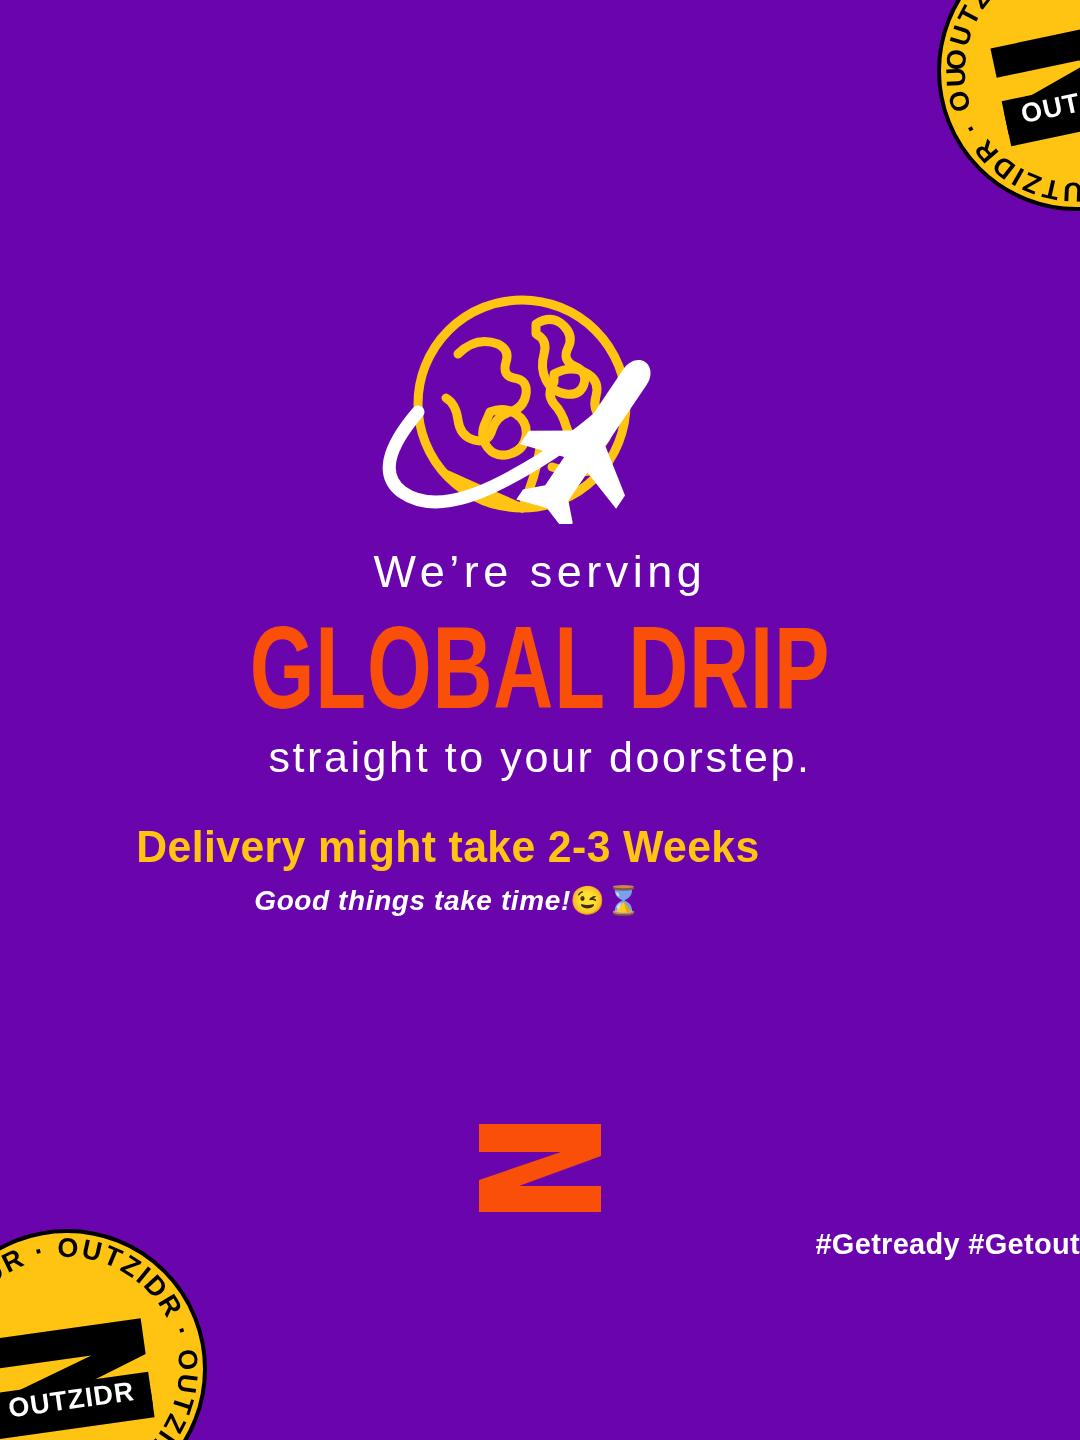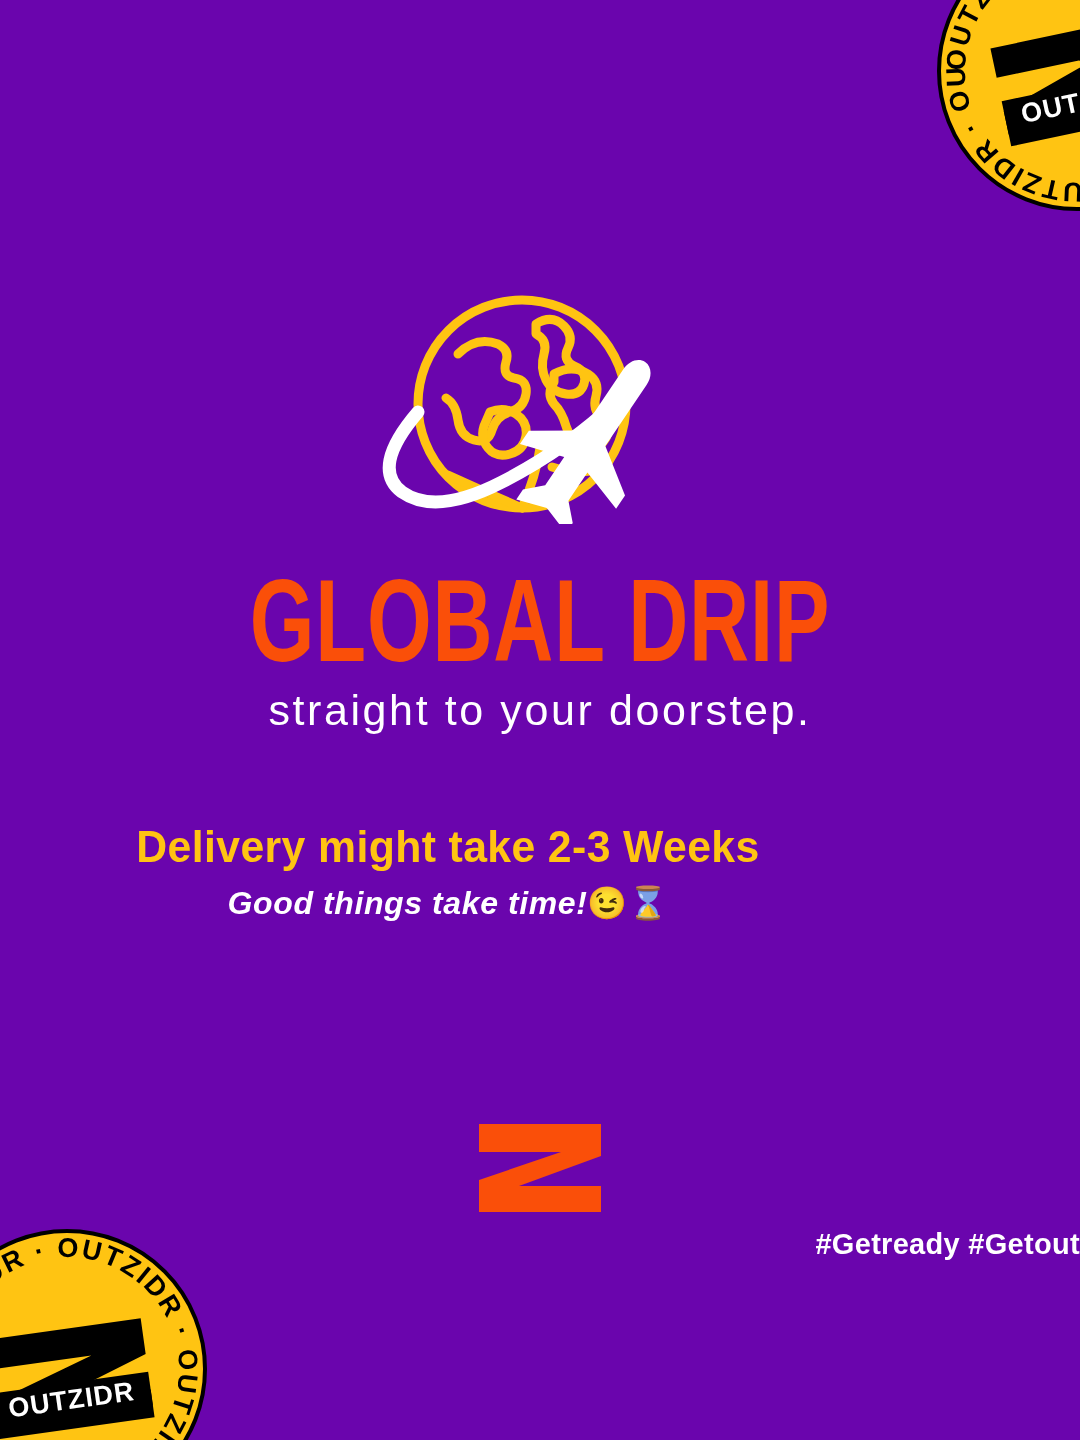--- a/index.html
+++ b/index.html
@@ -74,21 +74,21 @@
     color: #FFC412;
     font-size: 45px;
     font-weight: 700;
     letter-spacing: 0.4px;
     line-height: 1.1;
     margin: 0;
     transform: scaleX(0.95);
   }
   .line-goodthings {
     color: #FFFFFF;
-    font-size: 32px;
+    font-size: 28px;
     font-weight: 700;
     font-style: italic;
     letter-spacing: 0.6px;
     line-height: 1.1;
     margin: 14px 0 0 0;
   }
   .emoji { font-style: normal; }
 
   
   .brand {
@@ -147,20 +147,21 @@
         <path d="M62 4 C70 4 76 12 76 22 L76 96 L120 126 L120 142 L76 128
                  L76 162 L92 178 L92 190 L62 180 L32 190 L32 178 L48 162
                  L48 128 L4 142 L4 126 L48 96 L48 22 C48 12 54 4 62 4 Z" fill="#FFFFFF"></path>
         <rect x="56" y="8" width="5" height="8" fill="#FFFFFF"></rect>
         <rect x="64" y="8" width="5" height="8" fill="#FFFFFF"></rect>
       </g>
     </svg>
   </div>
 
   <div class="copy">
+    <p class="line-serving">We’re serving</p>
     <p class="line-global">GLOBAL DRIP</p>
     <p class="line-doorstep">straight to your doorstep.</p>
   </div>
 
   <div class="delivery-block">
     <p class="line-delivery">Delivery might take 2-3 Weeks</p>
     <p class="line-goodthings">
       <span>Good things take time!</span><span class="emoji">😉</span><span class="emoji">⌛</span>
     </p>
   </div>

